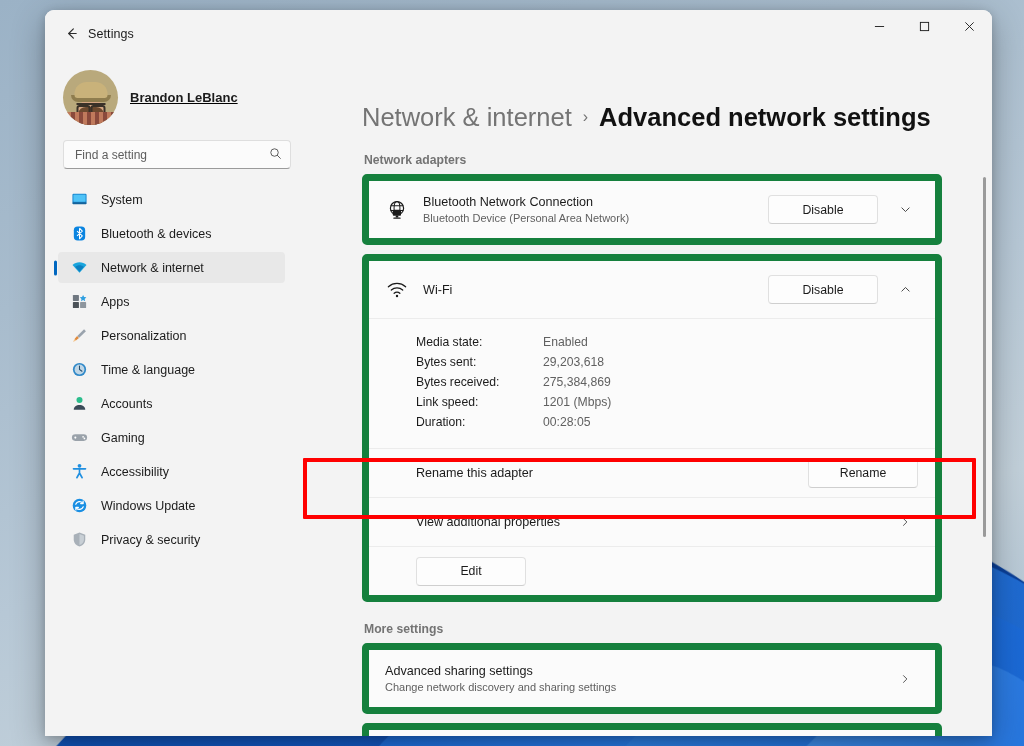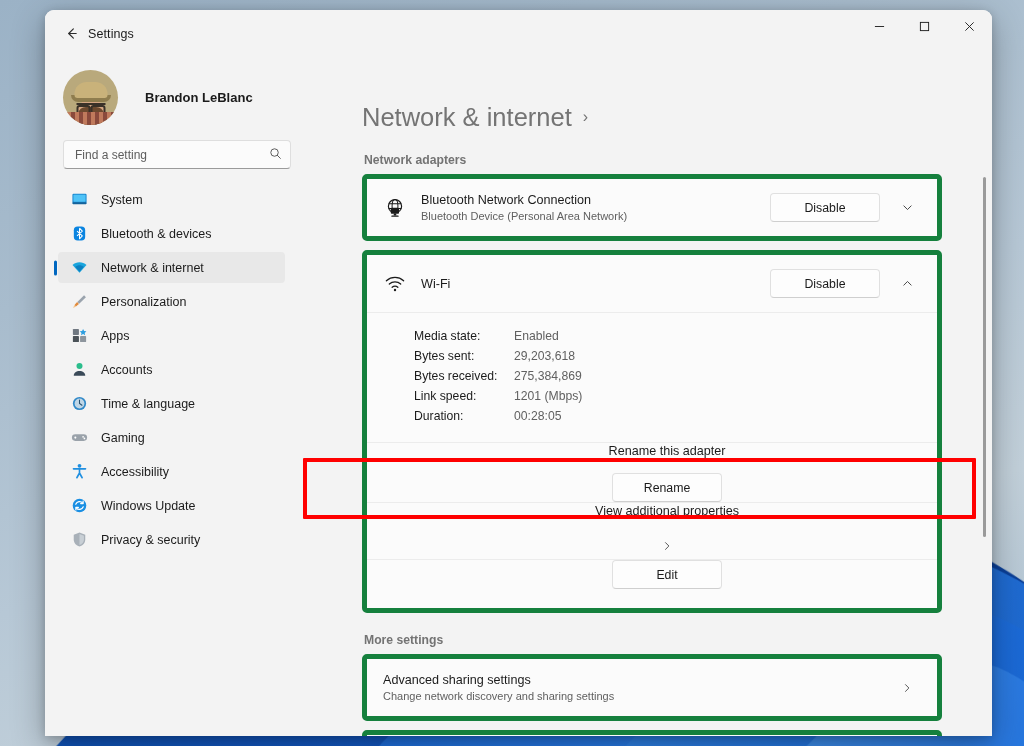--- a/index.html
+++ b/index.html
@@ -123,23 +123,24 @@
     width: 251px;
     flex: none;
     background: #f3f3f3;
     padding: 0 11px;
     display: flex;
     flex-direction: column;
   }
   #account {
     display: flex;
     align-items: center;
-    gap: 27px;
+    gap: 12px;
     padding: 4px 0 0 7px;
     height: 76px;
+    text-decoration: underline;
   }
   #avatar {
     width: 55px; height: 55px;
     border-radius: 50%;
     overflow: hidden;
     flex: none;
     background: #b9a97c;
     position: relative;
   }
   .av-face {
@@ -281,33 +282,33 @@
 
   .section-label {
     margin: 20px 0 7px 2px;
     font-size: 12.2px;
     font-weight: bold;
     color: #737373;
   }
 
   .card {
     background: #fbfbfb;
-    border: 5px solid #15803d;
+    border: 7px solid #15803d;
     border-radius: 5px;
     margin-bottom: 9px;
   }
 
   .row {
     display: flex;
     align-items: center;
     min-height: 57px;
     padding: 0 17px 0 16px;
     gap: 14px;
   }
-  .row.sub { padding-left: 47px; min-height: 48px; flex-direction: column; }
+  .row.sub { padding-left: 47px; min-height: 48px; }
   .row.clickable { cursor: pointer; border-radius: 5px; }
   .divider { height: 1px; background: #ececec; margin: 0 0 0 0; }
 
   .adapter-icon {
     width: 24px; height: 24px;
     flex: none;
     display: flex; align-items: center; justify-content: center;
     color: #1b1b1b;
   }
   .row-texts { flex: 1; min-width: 0; }
@@ -347,20 +348,21 @@
   }
   .chev-right { color: #444; font-size: 13px; }
 
   
   .stats {
     padding: 13px 0 16px 47px;
   }
   .stat-row {
     display: flex;
     line-height: 20px;
+    gap: 27px;
   }
   .stat-key {
     width: 100px;
     font-size: 12.2px;
     color: #1b1b1b;
   }
   .stat-val {
     font-size: 12.2px;
     color: #616161;
   }
@@ -487,59 +489,59 @@
               <path d="M1.6 6.4C3.6 4.5 6.2 3.5 9 3.5s5.4 1 7.4 2.9L9 14.5z" fill="#1aa5dd"></path>
               <path d="M4.4 8.2C5.7 7.1 7.3 6.5 9 6.5s3.3.6 4.6 1.7L9 13.6z" fill="#0c7fc0"></path>
             </svg>
           </span>
           <span class="nav-label">Network &amp; internet</span>
         </div>
 
         <div class="nav-item">
           <span class="nav-icon">
             <svg width="17" height="17" viewBox="0 0 18 18">
-              <path d="M13.8 2.4l2 2-7.1 7.1-2-2z" fill="#9aa3ad"></path>
-              <path d="M6.4 9.6l2 2-3.2 2.6-1.4-1.4z" fill="#e08a3c"></path>
-              <path d="M3.6 12.6L2.2 15.8l3.2-1.4z" fill="#f3c38a"></path>
-            </svg>
-          </span>
-          <span class="nav-label">Personalization</span>
-        </div>
-
-        <div class="nav-item">
-          <span class="nav-icon">
-            <svg width="17" height="17" viewBox="0 0 18 18">
               <rect x="2" y="2" width="6.4" height="6.4" rx=".7" fill="#6f7780"></rect>
               <rect x="2" y="9.6" width="6.4" height="6.4" rx=".7" fill="#4b5258"></rect>
               <rect x="9.6" y="9.6" width="6.4" height="6.4" rx=".7" fill="#8d959d"></rect>
               <path d="M12.8 2l1.1 2.3 2.4.3-1.8 1.7.5 2.4-2.2-1.2-2.2 1.2.5-2.4-1.8-1.7 2.4-.3z" fill="#2f9fe0"></path>
             </svg>
           </span>
           <span class="nav-label">Apps</span>
         </div>
 
         <div class="nav-item">
           <span class="nav-icon">
             <svg width="17" height="17" viewBox="0 0 18 18">
-              <circle cx="9" cy="5.4" r="3.2" fill="#2bbd8c"></circle>
-              <path d="M2.9 15.6c0-3.3 2.7-5.1 6.1-5.1s6.1 1.8 6.1 5.1z" fill="#3a4a58"></path>
-            </svg>
-          </span>
-          <span class="nav-label">Accounts</span>
+              <path d="M13.8 2.4l2 2-7.1 7.1-2-2z" fill="#9aa3ad"></path>
+              <path d="M6.4 9.6l2 2-3.2 2.6-1.4-1.4z" fill="#e08a3c"></path>
+              <path d="M3.6 12.6L2.2 15.8l3.2-1.4z" fill="#f3c38a"></path>
+            </svg>
+          </span>
+          <span class="nav-label">Personalization</span>
         </div>
 
         <div class="nav-item">
           <span class="nav-icon">
             <svg width="17" height="17" viewBox="0 0 18 18">
               <circle cx="9" cy="9" r="7" fill="#2f88c8"></circle>
               <circle cx="9" cy="9" r="5.2" fill="#bfd6e6"></circle>
               <path d="M9 5.3V9l2.6 1.8" stroke="#25506f" stroke-width="1.1" fill="none" stroke-linecap="round"></path>
             </svg>
           </span>
           <span class="nav-label">Time &amp; language</span>
+        </div>
+
+        <div class="nav-item">
+          <span class="nav-icon">
+            <svg width="17" height="17" viewBox="0 0 18 18">
+              <circle cx="9" cy="5.4" r="3.2" fill="#2bbd8c"></circle>
+              <path d="M2.9 15.6c0-3.3 2.7-5.1 6.1-5.1s6.1 1.8 6.1 5.1z" fill="#3a4a58"></path>
+            </svg>
+          </span>
+          <span class="nav-label">Accounts</span>
         </div>
 
         <div class="nav-item">
           <span class="nav-icon">
             <svg width="17" height="17" viewBox="0 0 18 18">
               <rect x="1" y="5.6" width="16" height="7" rx="3.5" fill="#9aa2aa"></rect>
               <circle cx="4.6" cy="9.1" r="1.1" fill="#fff"></circle>
               <circle cx="12.8" cy="8.3" r=".9" fill="#fff"></circle>
               <circle cx="14.2" cy="10" r=".9" fill="#fff"></circle>
             </svg>
@@ -580,20 +582,21 @@
 
       </div>
     </div>
 
     <div id="content-wrap">
       <div id="content">
 
         <div id="breadcrumb">
           <span class="crumb-parent">Network &amp; internet</span>
           <span class="crumb-sep">›</span>
+          <span class="crumb-current">Advanced network settings</span>
         </div>
 
         <div class="section-label">Network adapters</div>
 
         <div class="card">
           <div class="row">
             <span class="adapter-icon">
               <svg width="22" height="22" viewBox="0 0 24 24" fill="none">
                 <circle cx="12" cy="10" r="7.2" stroke="#1b1b1b" stroke-width="1.3"></circle>
                 <ellipse cx="12" cy="10" rx="3.2" ry="7.2" stroke="#1b1b1b" stroke-width="1.1"></ellipse>

